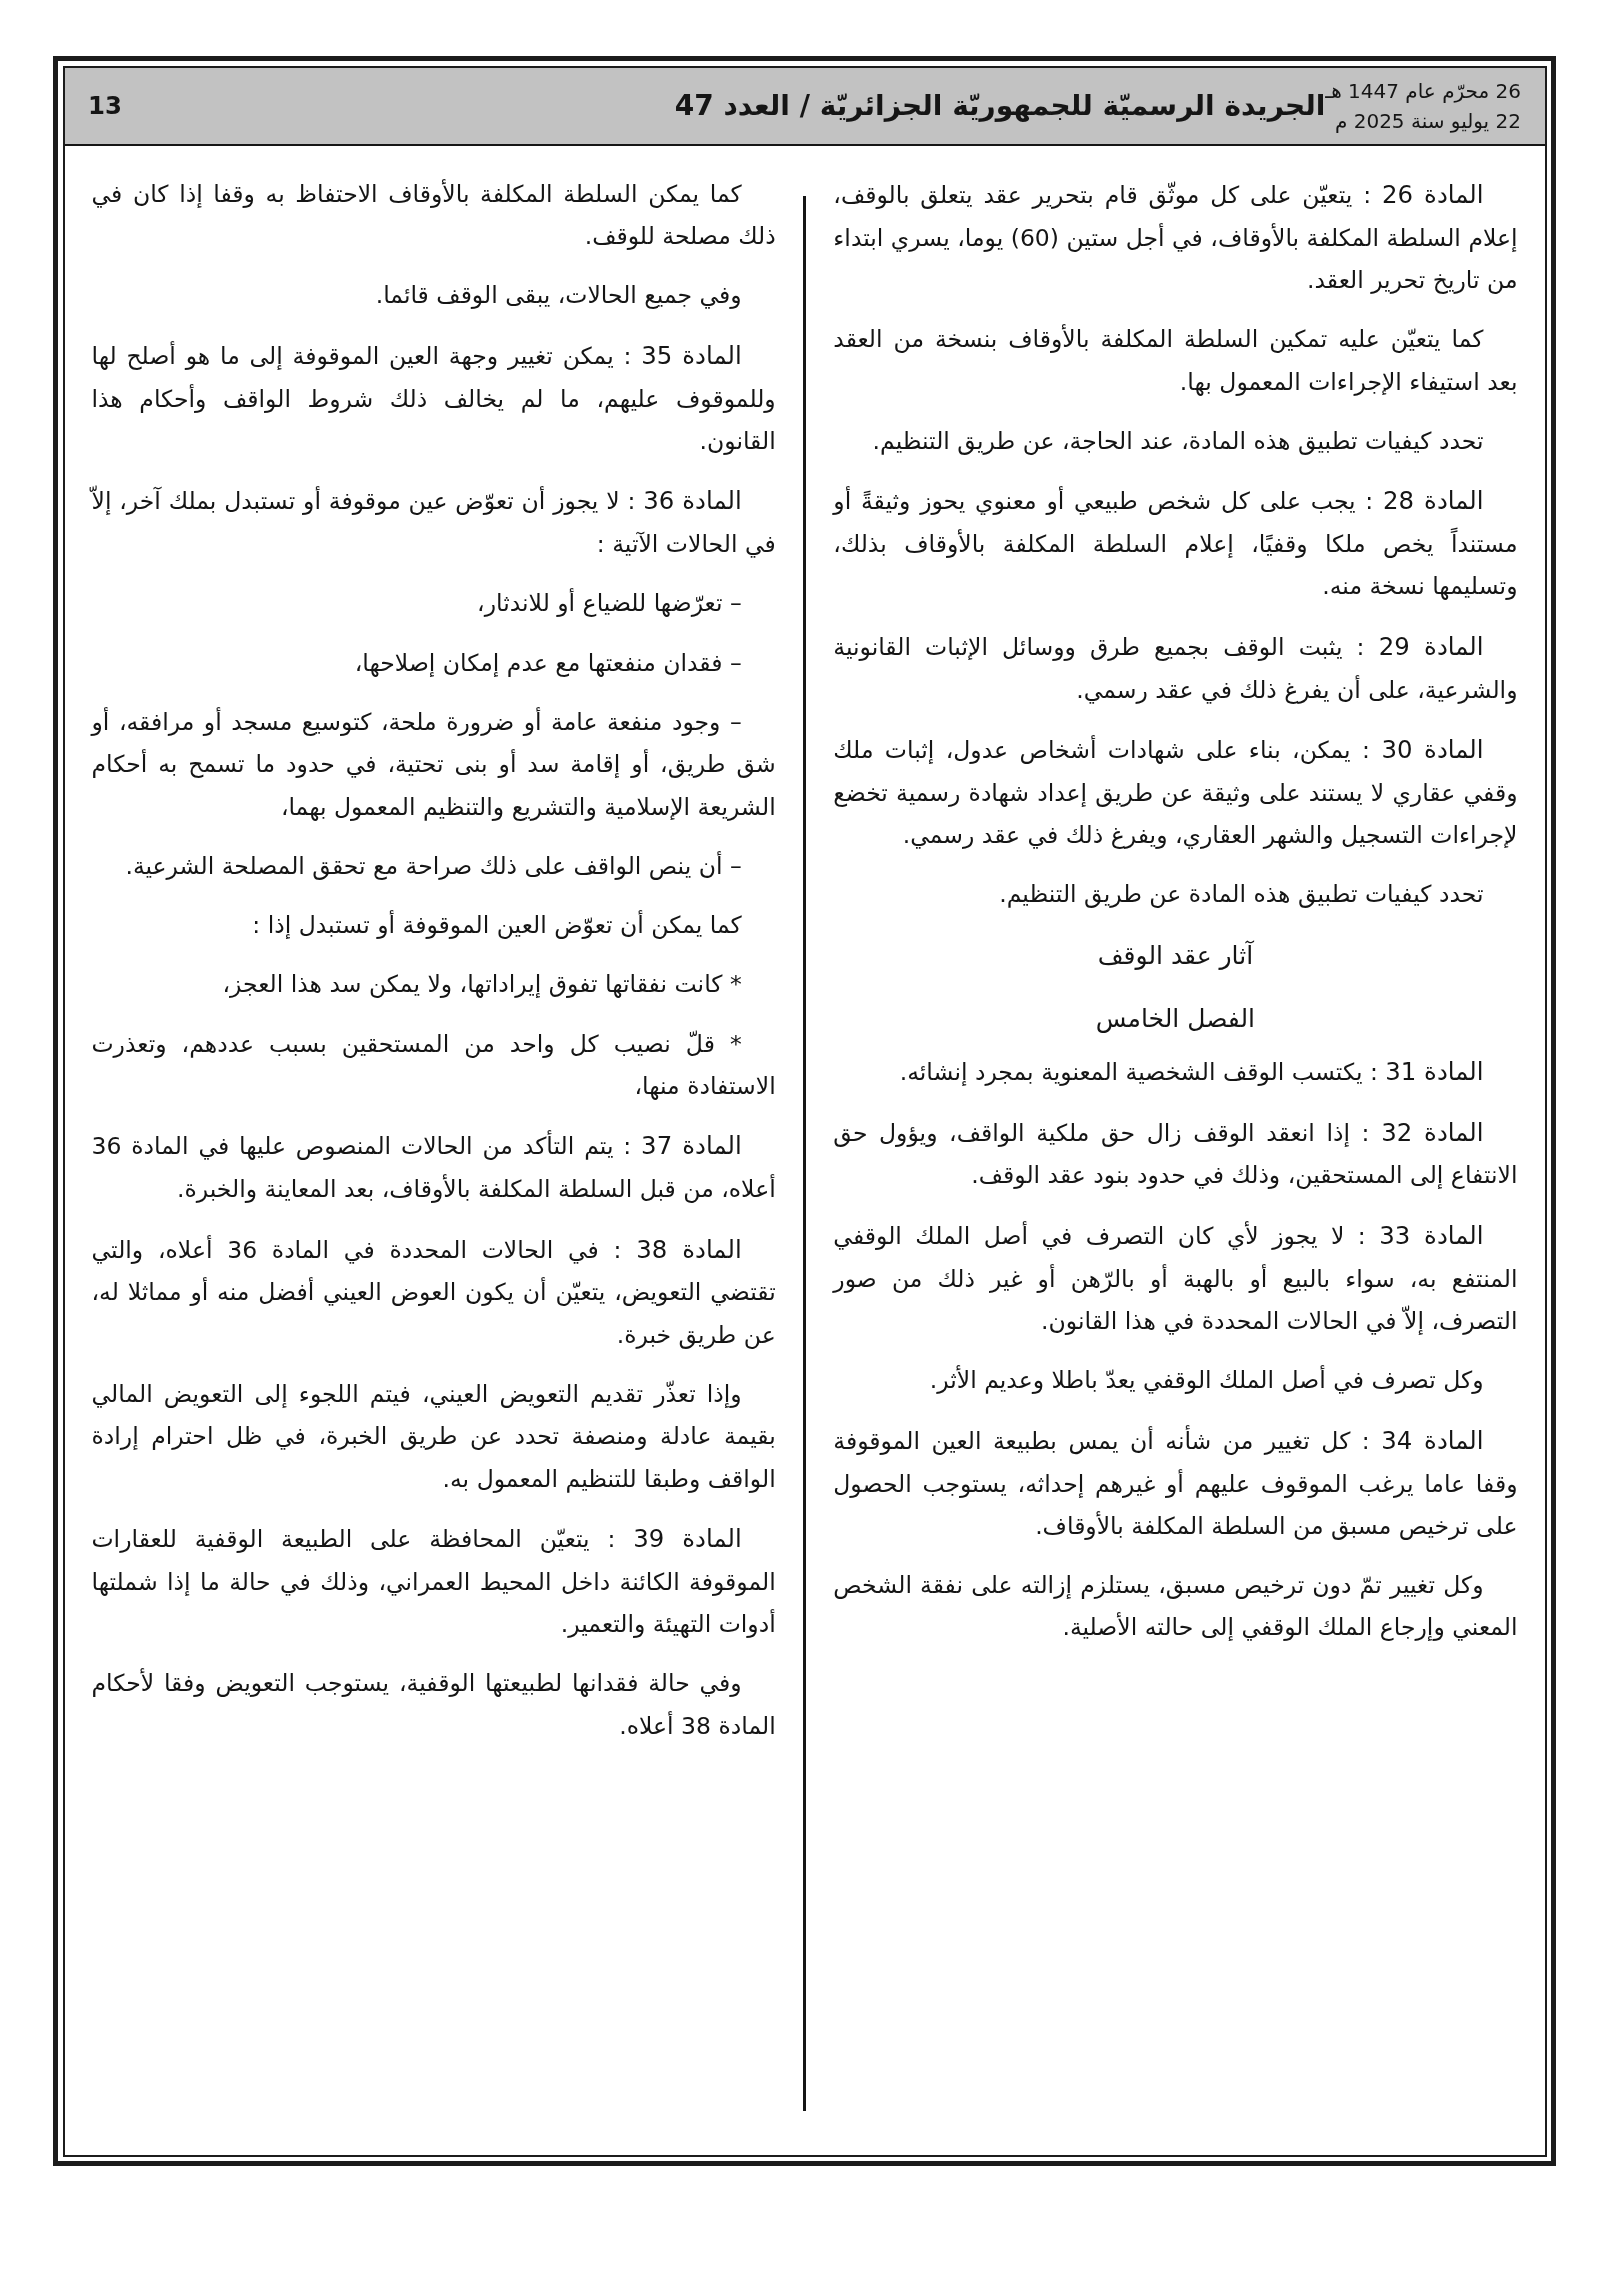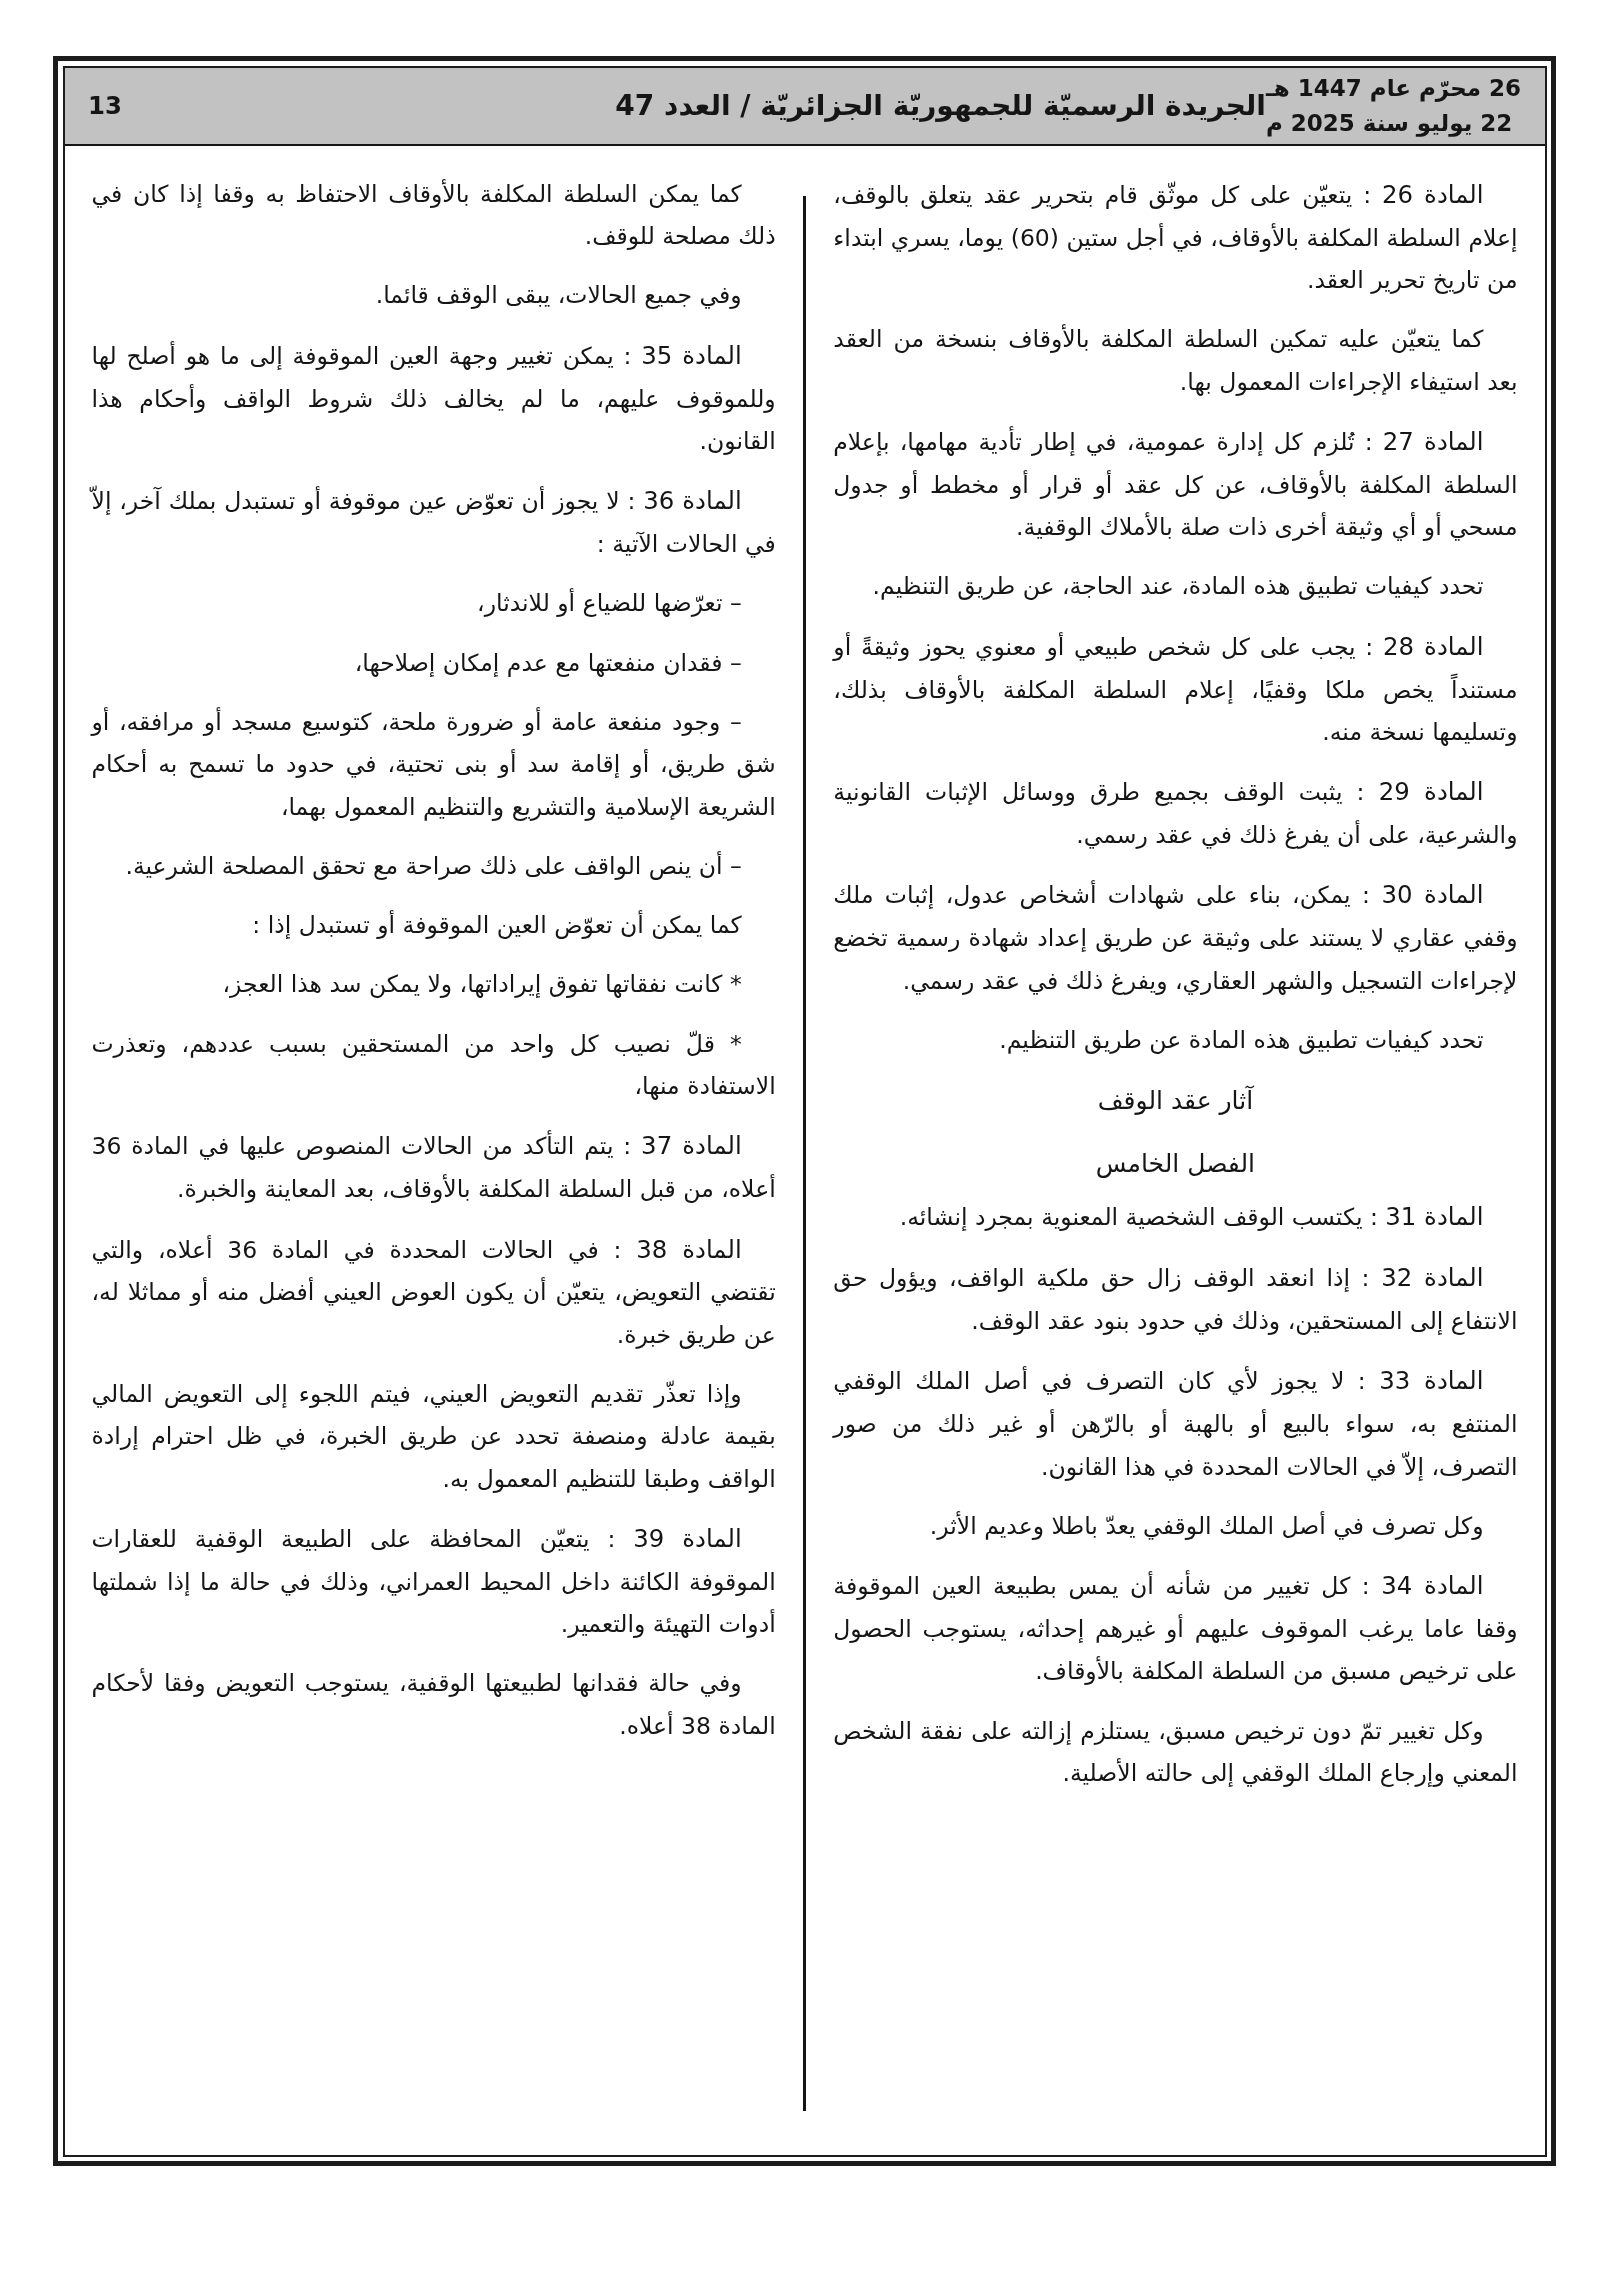--- a/index.html
+++ b/index.html
@@ -38,24 +38,24 @@
     flex: 0 0 auto;
     height: 78px;
     background: #c2c2c2;
     border-bottom: 2.7px solid #151515;
     display: flex;
     align-items: center;
     padding: 0 23.5px;
     box-sizing: border-box;
   }
   .header-date {
-    font-size: 23px;
-    font-weight: bold;
+    font-size: 20px;
+    font-weight: normal;
     line-height: 1.5;
-    text-align: left;
+    text-align: right;
     white-space: nowrap;
   }
   .header-title {
     flex: 1;
     text-align: right;
     font-size: 28px;
     font-weight: bold;
     letter-spacing: 0.5px;
   }
   .header-page-number {
@@ -118,21 +118,20 @@
           <div>22 يوليو سنة 2025 م</div>
         </div>
         <div class="header-title">الجريدة الرسميّة للجمهوريّة الجزائريّة / العدد 47</div>
         <div class="header-page-number">13</div>
       </div>
 
       <div class="columns">
         <div class="column">
             <p class="para article"><span class="article-label">المادة 26</span> : يتعيّن على كل موثّق قام بتحرير عقد يتعلق بالوقف، إعلام السلطة المكلفة بالأوقاف، في أجل ستين (60) يوما، يسري ابتداء من تاريخ تحرير العقد.</p>
             <p class="para plain">كما يتعيّن عليه تمكين السلطة المكلفة بالأوقاف بنسخة من العقد بعد استيفاء الإجراءات المعمول بها.</p>
-            <p class="para article"><span class="article-label">المادة 27</span> : تُلزم كل إدارة عمومية، في إطار تأدية مهامها، بإعلام السلطة المكلفة بالأوقاف، عن كل عقد أو قرار أو مخطط أو جدول مسحي أو أي وثيقة أخرى ذات صلة بالأملاك الوقفية.</p>
             <p class="para plain">تحدد كيفيات تطبيق هذه المادة، عند الحاجة، عن طريق التنظيم.</p>
             <p class="para article"><span class="article-label">المادة 28</span> : يجب على كل شخص طبيعي أو معنوي يحوز وثيقةً أو مستنداً يخص ملكا وقفيًا، إعلام السلطة المكلفة بالأوقاف بذلك، وتسليمها نسخة منه.</p>
             <p class="para article"><span class="article-label">المادة 29</span> : يثبت الوقف بجميع طرق ووسائل الإثبات القانونية والشرعية، على أن يفرغ ذلك في عقد رسمي.</p>
             <p class="para article"><span class="article-label">المادة 30</span> : يمكن، بناء على شهادات أشخاص عدول، إثبات ملك وقفي عقاري لا يستند على وثيقة عن طريق إعداد شهادة رسمية تخضع لإجراءات التسجيل والشهر العقاري، ويفرغ ذلك في عقد رسمي.</p>
             <p class="para plain">تحدد كيفيات تطبيق هذه المادة عن طريق التنظيم.</p>
             <p class="para section">آثار عقد الوقف</p>
             <p class="para chapter">الفصل الخامس</p>
             <p class="para article"><span class="article-label">المادة 31</span> : يكتسب الوقف الشخصية المعنوية بمجرد إنشائه.</p>
             <p class="para article"><span class="article-label">المادة 32</span> : إذا انعقد الوقف زال حق ملكية الواقف، ويؤول حق الانتفاع إلى المستحقين، وذلك في حدود بنود عقد الوقف.</p>
             <p class="para article"><span class="article-label">المادة 33</span> : لا يجوز لأي كان التصرف في أصل الملك الوقفي المنتفع به، سواء بالبيع أو بالهبة أو بالرّهن أو غير ذلك من صور التصرف، إلاّ في الحالات المحددة في هذا القانون.</p>

